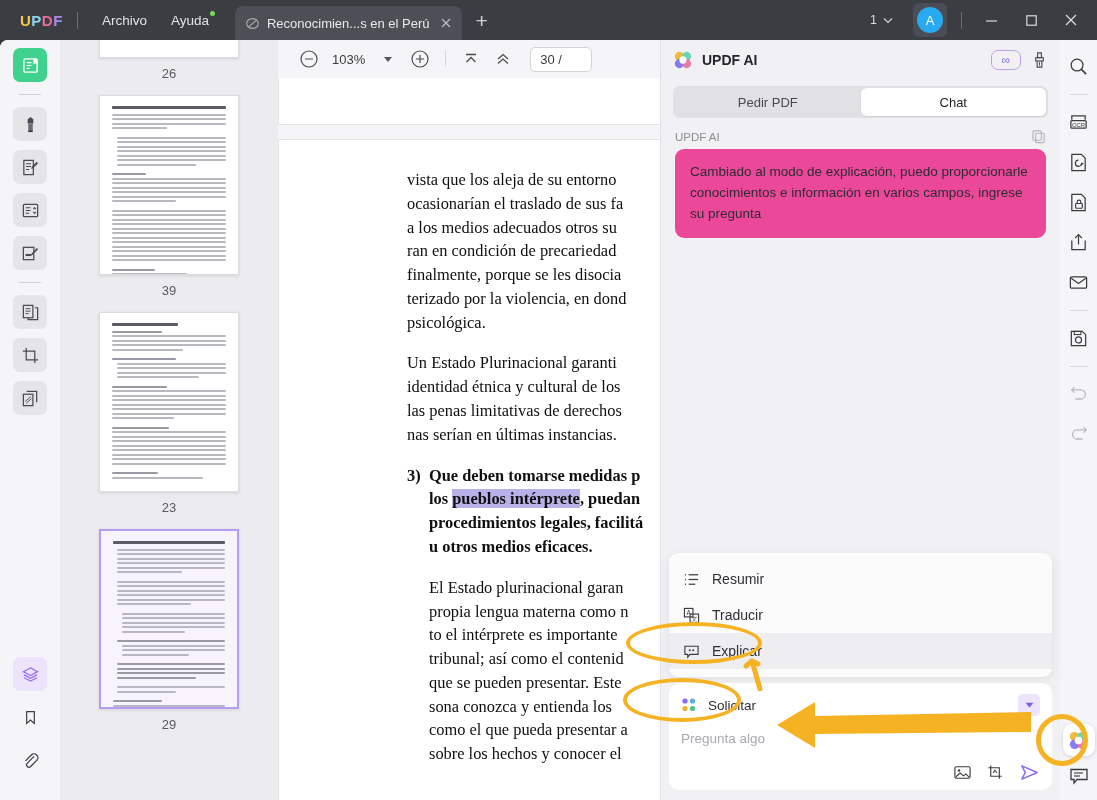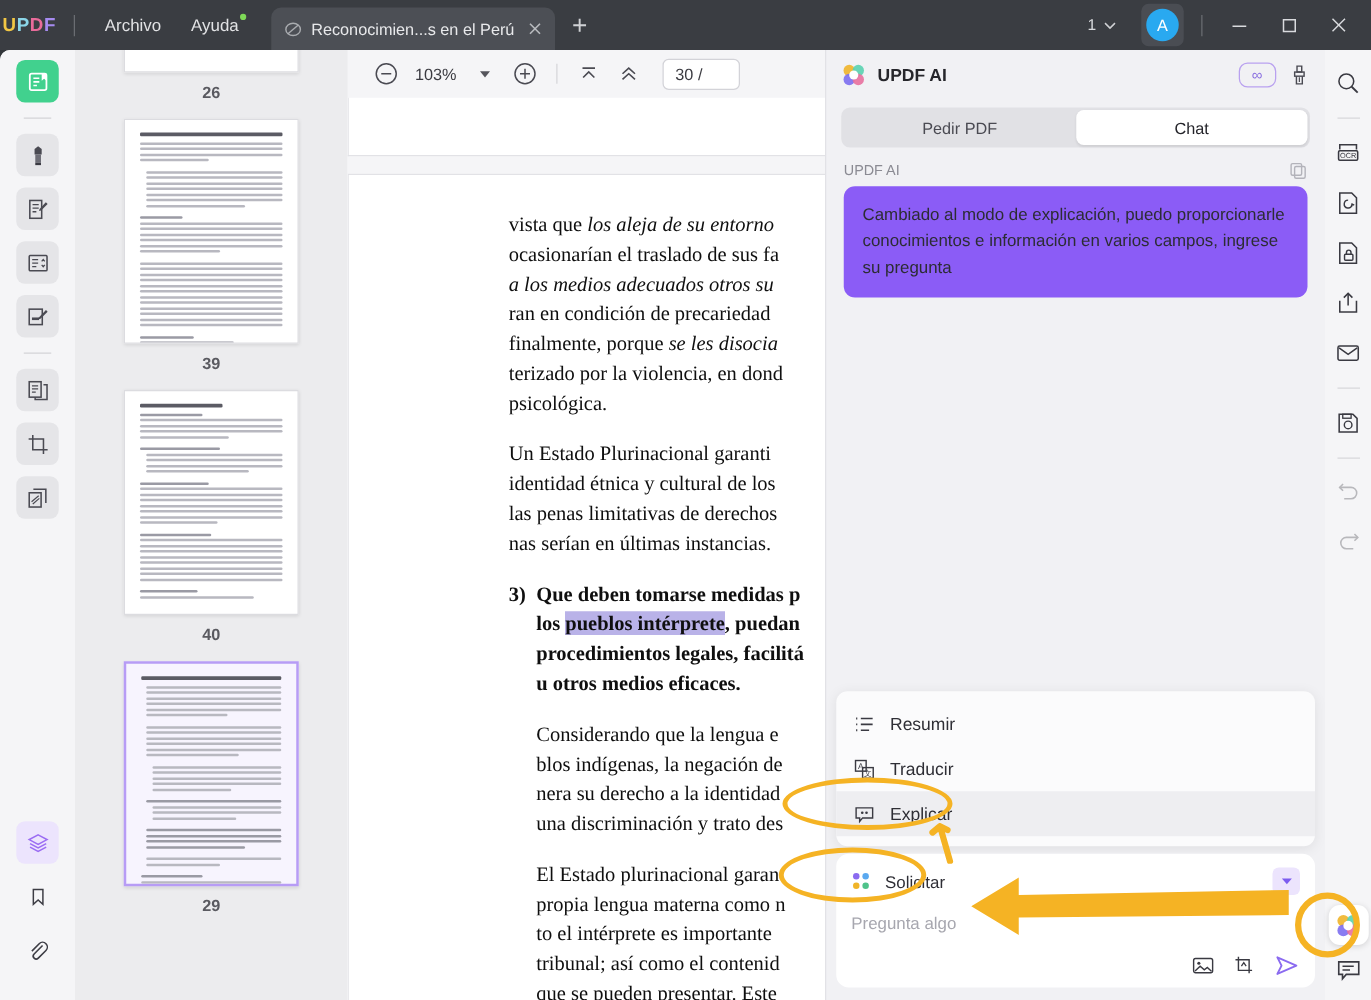--- a/index.html
+++ b/index.html
@@ -10,21 +10,21 @@
     background: #32353a;
   }
 
   
   .titlebar {
     position: absolute; top: 0; left: 0; width: 1097px; height: 40px;
     background: #3a3d42;
     display: flex; align-items: center;
   }
   .logo-updf {
-    margin-left: 2px; font-size: 15px; font-weight: bold;
+    margin-left: 20px; font-size: 15px; font-weight: bold;
     letter-spacing: .5px;
   }
   .logo-updf .c1 { color: #f2c744; }
   .logo-updf .c2 { color: #8bd6e8; }
   .logo-updf .c3 { color: #e86b9a; }
   .logo-updf .c4 { color: #a68bf0; }
   .tb-sep { width: 1px; height: 17px; background: #6a6d72; margin: 0 12px 0 14px; }
   .menu-item {
     color: #e2e3e5; font-size: 13.5px; padding: 5px 12px; border-radius: 4px;
     position: relative; cursor: default;
@@ -82,21 +82,21 @@
     width: 218px; flex: 0 0 218px; background: #ececee;
     overflow: hidden; padding-top: 0; position: relative;
   }
   .thumb-item { display: flex; flex-direction: column; align-items: center; }
   .thumb-page {
     width: 140px; background: #fff; border: 1px solid #dcdce0;
     box-shadow: 0 1px 3px rgba(0,0,0,.11);
     padding: 10px 12px; overflow: hidden;
   }
   .thumb-page.selected { border: 2px solid #b79cf5; background: #f7f4fe; }
-  .thumb-num { font-size: 13px; color: #5a5a60; margin: 8px 0 14px; font-weight: bold; }
+  .thumb-num { font-size: 13px; color: #5a5a60; margin: 8px 0 14px; }
   .tline { height: 2px; background: #b8b8c0; margin-bottom: 2.5px; border-radius: 1px; }
   .tline.d { background: #9a9aa4; }
   .tline.hdr { height: 2.5px; background: #5b5b64; margin-bottom: 5px; }
   .tgap { height: 5px; }
 
   
   .viewer { flex: 1; display: flex; flex-direction: column; background: #f5f5f7; min-width: 0; }
   .toolbar {
     height: 38px; display: flex; align-items: center; padding: 0 8px 0 16px;
     gap: 2px; background: #f5f5f7; flex: 0 0 38px;
@@ -124,21 +124,21 @@
     padding: 28px 0 0 0;
     font-family: "Liberation Serif", serif;
   }
   .pdf-header {
     font-style: italic; font-weight: bold; font-size: 14.5px; color: #111;
     text-align: center; padding: 0 22px 3px; border-bottom: 2px solid #1a1a1a;
     margin: 0 18px 20px;
   }
   .pdf-body { padding: 0 16px 0 128px; font-size: 16.4px; line-height: 1.45; color: #0f0f0f; }
   .pdf-body p { margin-bottom: 17px; white-space: nowrap; }
-  .pdf-body .it { font-style: italic; }
+  .pdf-body .it { }
   .hl { background: #b9b2e8; }
   .pdf-li { display: flex; margin-bottom: 17px; white-space: nowrap; font-weight: bold; }
   .pdf-li .mk { width: 22px; flex: 0 0 22px; }
   .pdf-sub { margin-bottom: 6px; font-weight: bold; white-space: nowrap; }
   .pdf-ind { padding-left: 22px; }
 
   
   .ai-panel {
     position: absolute; top: 40px; right: 37px; width: 400px; height: 760px;
     background: #f1f1f4; border-left: 1px solid #e2e2e6;
@@ -158,21 +158,21 @@
   }
   .ai-tab {
     flex: 1; display: flex; align-items: center; justify-content: center;
     font-size: 13px; color: #4a4a52; border-radius: 6px; cursor: pointer;
   }
   .ai-tab.active { background: #fff; color: #24242a; box-shadow: 0 1px 2px rgba(0,0,0,.08); }
   .ai-msgrow { padding: 11px 14px 5px; display: flex; align-items: center; }
   .ai-msg-label { font-size: 11.5px; color: #8b8b93; }
   .copy-icon { margin-left: auto; cursor: pointer; }
   .ai-bubble {
-    margin: 0 14px; background: #8b5cf6; border-radius: 9px; padding: 13px 15px;
+    margin: 0 14px; background: #ec4899; border-radius: 9px; padding: 13px 15px;
     font-size: 13.5px; line-height: 1.55; color: #2c2c33;
   }
   .ai-spacer { flex: 1; }
 
   
   .ai-menu {
     margin: 0 8px 6px; background: #fbfbfc; border-radius: 9px;
     box-shadow: 0 2px 10px rgba(0,0,0,.08); padding: 8px 0; position: relative;
   }
   .ai-menu-item {
@@ -452,21 +452,21 @@
         <div class="tline" style="width:100%"></div>
           <div class="tline" style="width:100%"></div>
         <div class="tline" style="width:100%"></div>
           <div class="tline" style="width:100%"></div>
         <div class="tline" style="width:100%"></div>
           <div class="tline" style="width:100%"></div>
         <div class="tgap"></div>
         <div class="tline d" style="width:40%"></div>
         <div class="tline" style="width:80%"></div>
       </div>
-      <div class="thumb-num">40</div>
+      <div class="thumb-num">23</div>
     </div>
 
     <div class="thumb-item">
       <div class="thumb-page selected" style="height:180px;">
         <div class="tline hdr" style="width:100%"></div>
         <div class="tline" style="width:96%;margin-left:4%"></div>
           <div class="tline" style="width:96%;margin-left:4%"></div>
         <div class="tline" style="width:96%;margin-left:4%"></div>
           <div class="tline" style="width:96%;margin-left:4%"></div>
         <div class="tline" style="width:96%;margin-left:4%"></div>
@@ -565,26 +565,20 @@
 
           <div class="pdf-li">
             <span class="mk">3)</span>
             <span>Que deben tomarse medidas p<br>
               los <span class="hl">pueblos intérprete</span>, puedan <br>
               procedimientos legales, facilitá<br>
               u otros medios eficaces.</span>
           </div>
 
           <div>
-            <div class="pdf-ind" style="white-space:nowrap;margin-bottom:17px;">
-              Considerando que la lengua e<br>
-              blos indígenas, la negación de<br>
-              nera su derecho a la identidad<br>
-              una discriminación y trato des
-            </div>
           </div>
 
           <div class="pdf-ind" style="white-space:nowrap;">
             El Estado plurinacional garan<br>
             propia lengua materna como n<br>
             to el intérprete es importante<br>
             tribunal; así como el contenid<br>
             que se pueden presentar. Este<br>
             sona conozca y entienda los<br>
             como el que pueda presentar a<br>

